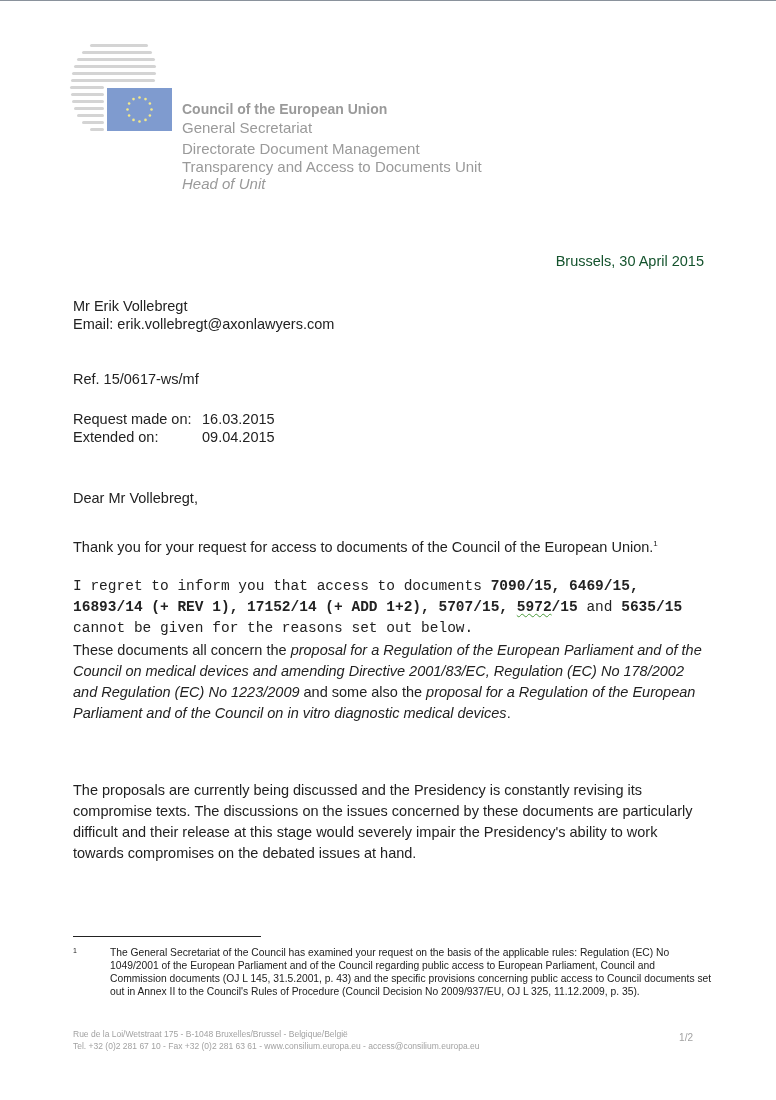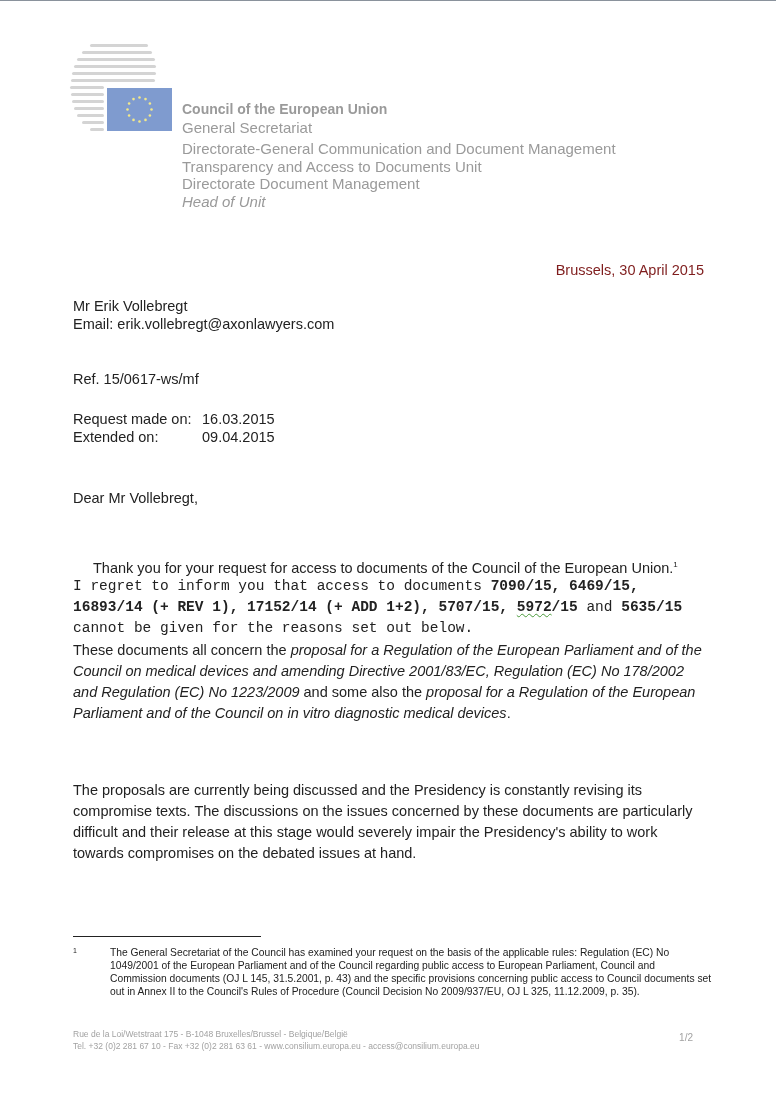--- a/index.html
+++ b/index.html
@@ -9,31 +9,31 @@
 
     .logo { position: absolute; left: 70px; top: 42px; width: 110px; height: 92px; }
     .logo .ln { position: absolute; height: 3px; background: #d4d4d4; border-radius: 2px; }
     .flag { position: absolute; left: 37px; top: 46px; width: 65px; height: 43px; background: #7f9bcf; }
 
     .org { position: absolute; left: 182px; top: 101px; color: #9a9a9a; font-size: 15px; line-height: 17.5px; }
     .org .name { font-weight: bold; font-size: 14px; }
     .org .gap { height: 4px; }
     .org .it { font-style: italic; }
 
-    .date { position: absolute; right: 72px; top: 262px; font-size: 14.5px; color: #7f1d1d; }
+    .date { position: absolute; right: 72px; top: 253px; font-size: 14.5px; color: #14532d; }
 
     .block { position: absolute; left: 73px; font-size: 14.5px; line-height: 18px; color: #222; }
     .addr { top: 297px; }
     .ref { top: 370px; }
     .req { top: 410px; }
     .req .row { display: flex; }
     .req .lbl { width: 129px; }
 
     .dear { top: 489px; }
-    .p1 { top: 559px; margin-left: 20px; }
+    .p1 { top: 538px; }
     .p2 { top: 576px; width: 630px; line-height: 21px; font-family: Liberation Mono, monospace; }
     .p3 { top: 640px; width: 630px; line-height: 21px; }
     .p4 { top: 780px; width: 630px; line-height: 21px; }
 
     sup { font-size: 8px; vertical-align: super; line-height: 0; }
     b { font-weight: bold; }
     i { font-style: italic; }
     .squig { text-decoration: underline wavy #4a9a3a; text-decoration-thickness: 1px; text-underline-offset: 2px; }
 
     .fn-rule { position: absolute; left: 73px; top: 936px; width: 188px; height: 1px; background: #222; }
@@ -80,23 +80,22 @@
           <circle cx="26.50" cy="11.11" r="1.3"></circle>
         </g>
     </svg>
   </div>
 </div>
 
 <div class="org">
   <div class="name">Council of the European Union</div>
   <div>General Secretariat</div>
   <div class="gap"></div>
-  <div>Directorate-General Communication and Document Management</div>
+  <div>Directorate Document Management</div>
   <div>Transparency and Access to Documents Unit</div>
-  <div>Directorate Document Management</div>
   <div class="it">Head of Unit</div>
 </div>
 
 <div class="date">Brussels, 30 April 2015</div>
 
 <div class="block addr">
   <div>Mr Erik Vollebregt</div>
   <div>Email: erik.vollebregt@axonlawyers.com</div>
 </div>
 

